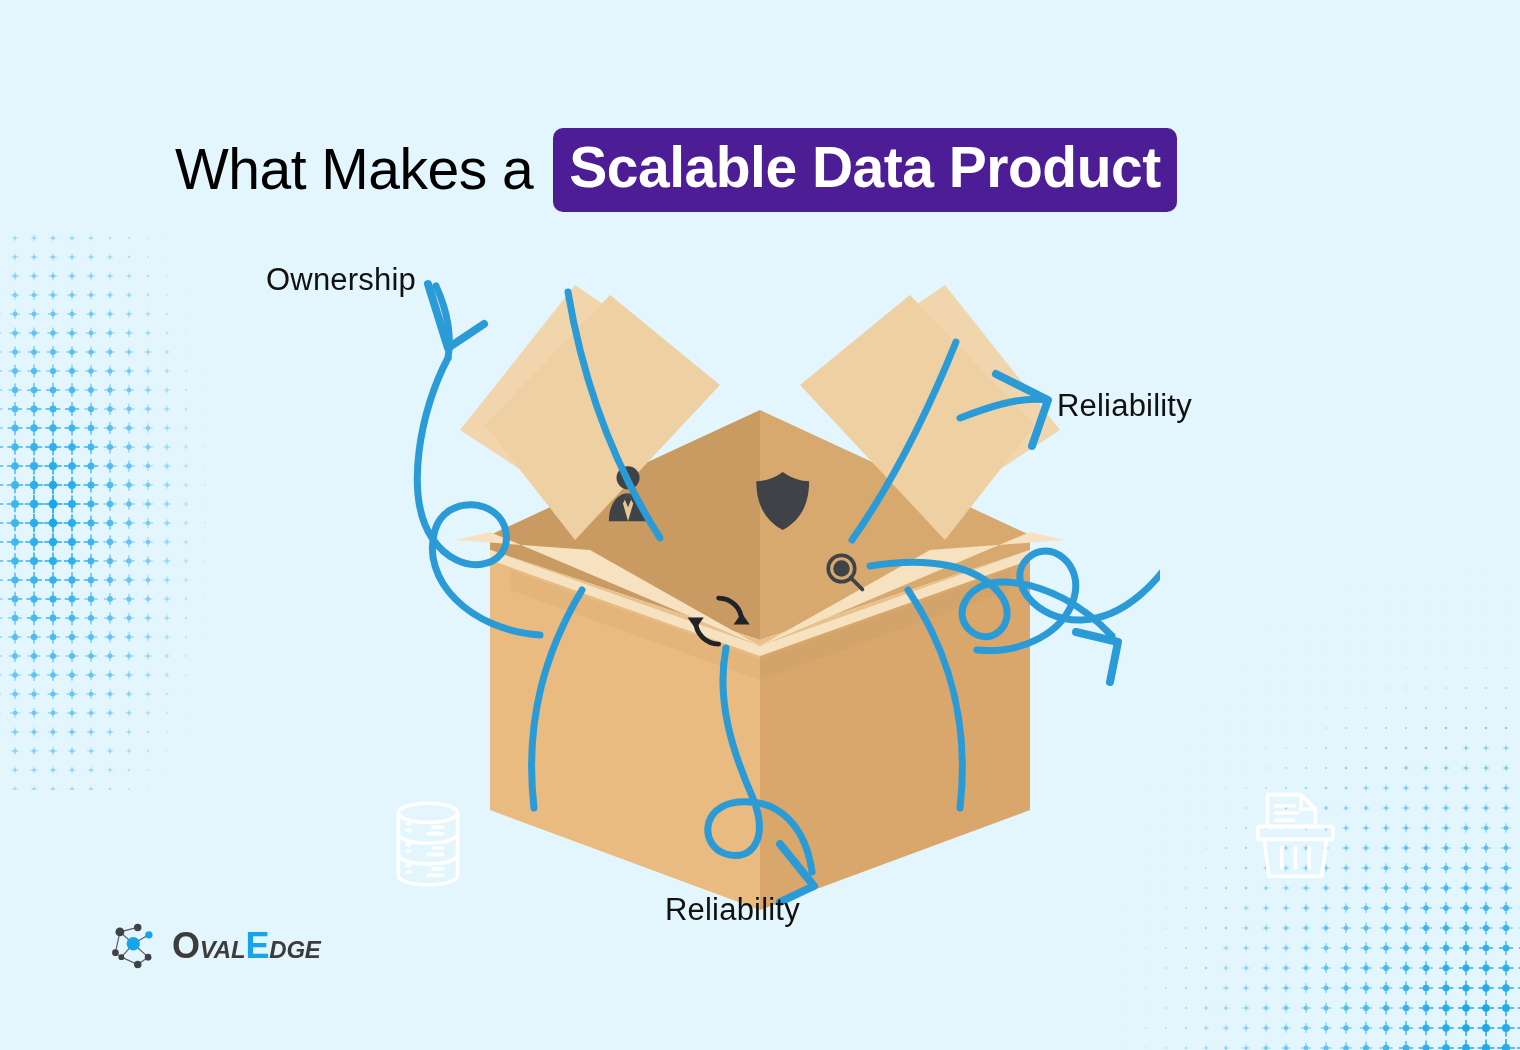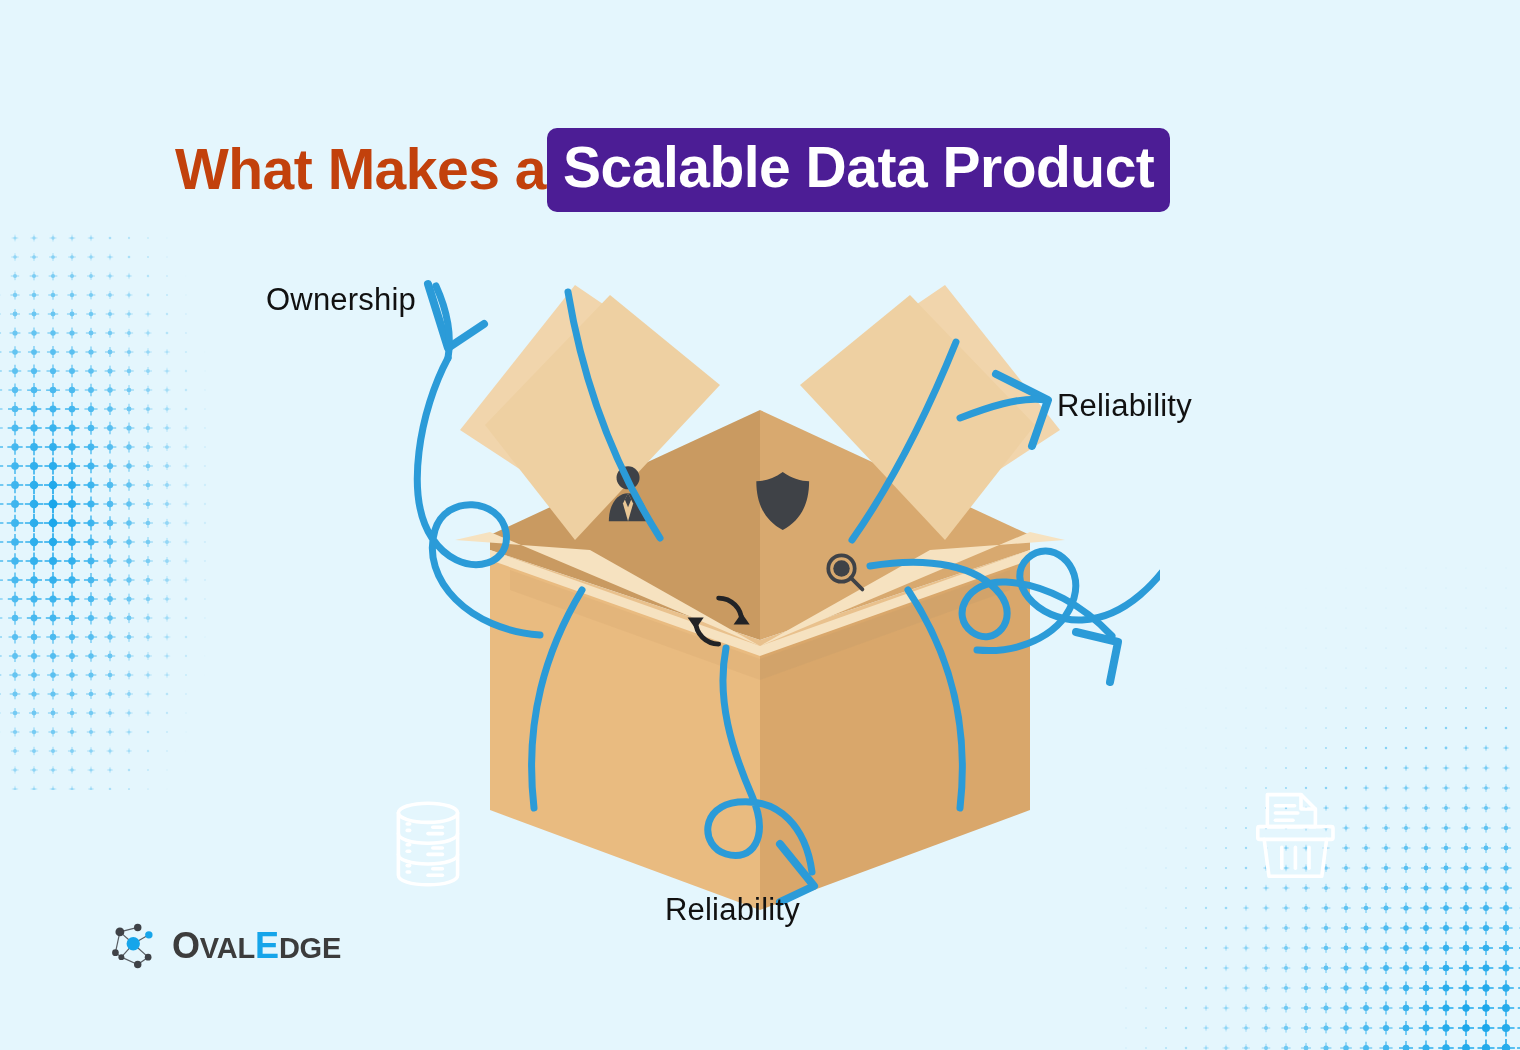--- a/index.html
+++ b/index.html
@@ -39,25 +39,25 @@
     position: absolute;
     left: 175px;
     top: 128px;
     display: flex;
     align-items: center;
     gap: 0;
     white-space: nowrap;
   }
   #title-plain {
     font-size: 57px;
-    font-weight: 700;
-    color: #c2410c;
+    font-weight: 400;
+    color: #000000;
     letter-spacing: -0.5px;
     line-height: 1.05;
-    padding-right: 1px;
+    padding-right: 20px;
   }
   #title-highlight {
     font-size: 57px;
     font-weight: 700;
     color: #ffffff;
     letter-spacing: -0.5px;
     line-height: 1.05;
     background: #4c1d95;
     border-radius: 10px;
     padding: 10px 16px 14px 16px;
@@ -74,21 +74,21 @@
 
   
   .node-label {
     position: absolute;
     font-size: 31px;
     color: #111111;
     font-weight: 400;
     white-space: nowrap;
     letter-spacing: 0.2px;
   }
-  #label-ownership { left: 266px; top: 262px; margin-top: 20px; }
+  #label-ownership { left: 266px; top: 262px; }
   #label-reliability { left: 1057px; top: 388px; }
   #label-discoverability { left: 1118px; top: 620px; }
   #label-reusability { left: 665px; top: 892px; }
 
   
   .watermark {
     position: absolute;
     pointer-events: none;
   }
   #wm-database { left: 388px; top: 800px; }
@@ -105,21 +105,21 @@
   }
   #logo-wordmark {
     font-size: 36px;
     font-weight: 700;
     color: #3c3c3c;
     letter-spacing: -0.2px;
     display: flex;
     align-items: baseline;
   }
   #logo-wordmark .cap { font-size: 36px; }
-  #logo-wordmark .small { font-size: 29px; }
+  #logo-wordmark .small { font-size: 24px; font-style: italic; }
   #logo-wordmark .accent { color: #16a5ea; }
 </style>
 </head>
 <body>
 
 <div id="page">
 
   <svg class="halftone" id="dots-left" viewBox="0 0 230 560" width="230" height="560">
     <defs>
       <radialGradient id="fadeL" cx="0.28" cy="0.5" r="0.72">

